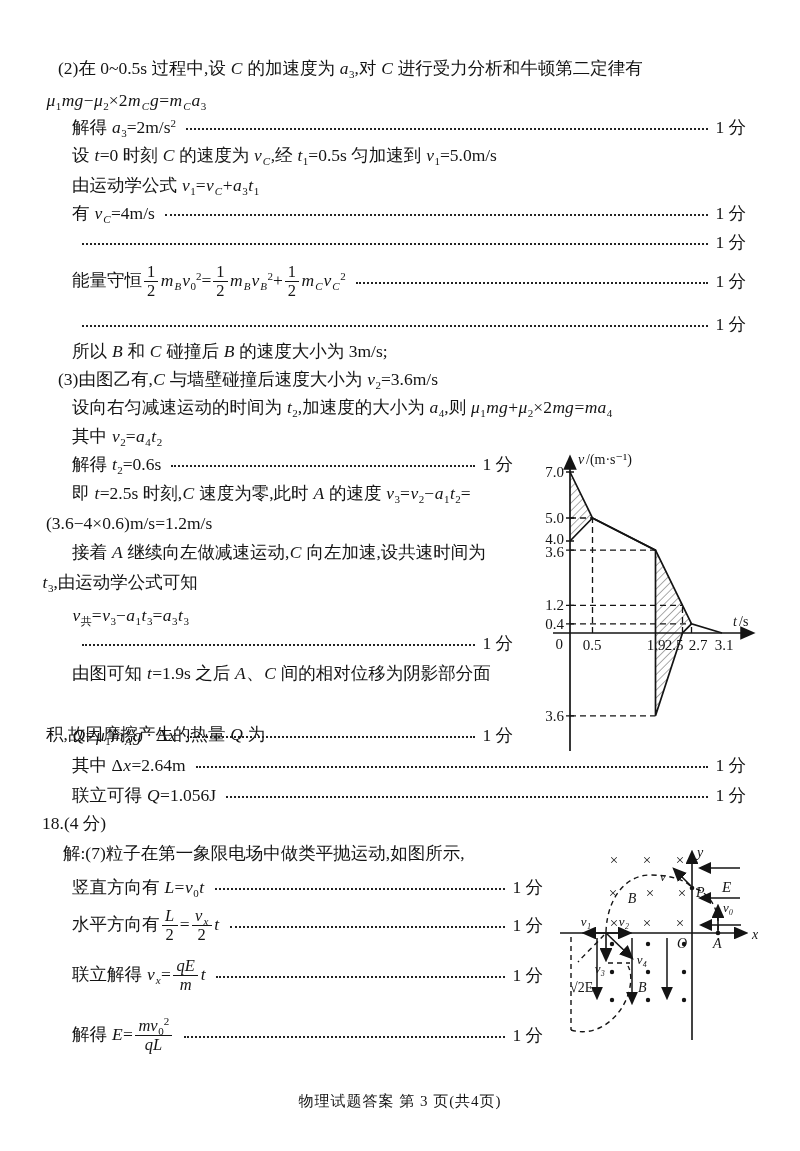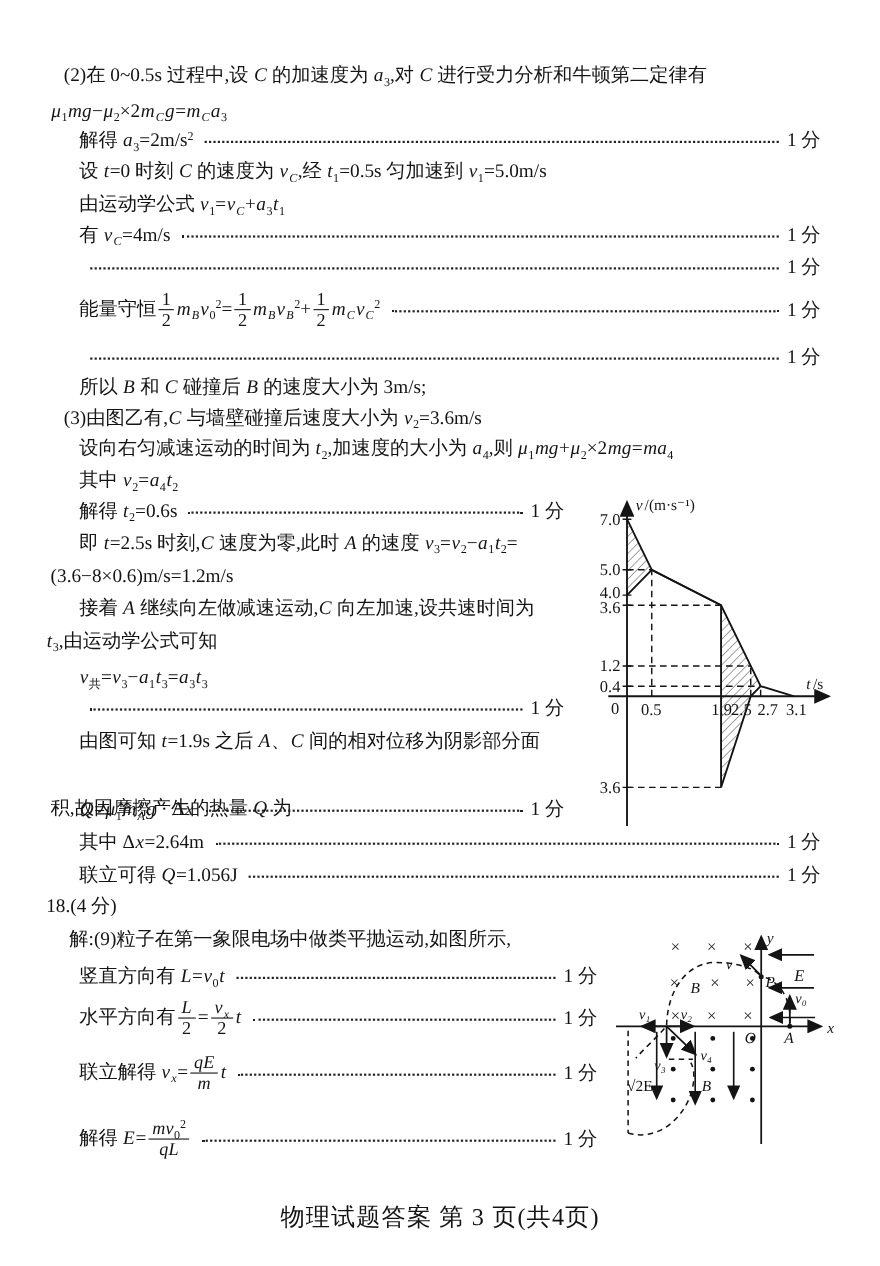--- a/index.html
+++ b/index.html
@@ -17,21 +17,21 @@
   .fd{padding:0 3px}
   .leader{flex:1 1 auto;min-width:10px;margin:0 7px 0 10px;height:0;
           border-bottom:2.4px dotted #222;position:relative;top:1px}
   .score{flex:0 0 auto}
   .w-long{right:54px}
   .w-s17{right:287px}
   .w-s18{right:257px}
   .p0{padding-left:2px}.p1{padding-left:6px}.p18{padding-left:18px}
   .p23{padding-left:23px}.p32{padding-left:32px}
   .footer{position:absolute;top:1092px;left:0;width:100%;text-align:center;
-          font-size:22px;letter-spacing:1px}
+          font-size:15px;letter-spacing:1px}
   svg{position:absolute}
   svg text{font-family:"Liberation Serif","DejaVu Serif",serif;fill:#141414}
   .it{font-style:italic}
 </style>
 </head>
 <body>
 
 <div>
 
   <div class="line p18" style="top:58px">
@@ -92,21 +92,21 @@
     </div>
   <div class="line p32 w-s17" style="top:454px">
       <span class="mtext">解得 <i>t</i><sub>2</sub>=0.6s</span>
       <span class="leader"></span>
       <span class="score">1 分</span>
     </div>
   <div class="line p32" style="top:483px">
       <span class="mtext">即 <i>t</i>=2.5s 时刻,<i>C</i> 速度为零,此时 <i>A</i> 的速度 <i>v</i><sub>3</sub>=<i>v</i><sub>2</sub>−<i>a</i><sub>1</sub><i>t</i><sub>2</sub>=</span>
     </div>
   <div class="line p1" style="top:513px">
-      <span class="mtext">(3.6−8×0.6)m/s=1.2m/s</span>
+      <span class="mtext">(3.6−4×0.6)m/s=1.2m/s</span>
     </div>
   <div class="line p32" style="top:542px">
       <span class="mtext">接着 <i>A</i> 继续向左做减速运动,<i>C</i> 向左加速,设共速时间为</span>
     </div>
   <div class="line p0" style="top:572px">
       <span class="mtext"><i>t</i><sub>3</sub>,由运动学公式可知</span>
     </div>
   <div class="line p32" style="top:605px">
       <span class="mtext"><i>v</i><sub>共</sub>=<i>v</i><sub>3</sub>−<i>a</i><sub>1</sub><i>t</i><sub>3</sub>=<i>a</i><sub>3</sub><i>t</i><sub>3</sub></span>
     </div>
@@ -132,21 +132,21 @@
     </div>
   <div class="line p32 w-long" style="top:785px">
       <span class="mtext">联立可得 <i>Q</i>=1.056J</span>
       <span class="leader"></span>
       <span class="score">1 分</span>
     </div>
   <div class="line p0" style="top:813px">
       <span class="mtext">18.(4 分)</span>
     </div>
   <div class="line p23" style="top:843px">
-      <span class="mtext">解:(9)粒子在第一象限电场中做类平抛运动,如图所示,</span>
+      <span class="mtext">解:(7)粒子在第一象限电场中做类平抛运动,如图所示,</span>
     </div>
   <div class="line p32 w-s18" style="top:877px">
       <span class="mtext">竖直方向有 <i>L</i>=<i>v</i><sub>0</sub><i>t</i></span>
       <span class="leader"></span>
       <span class="score">1 分</span>
     </div>
   <div class="line p32 w-s18" style="top:907px">
       <span class="mtext">水平方向有<span class="frac">
           <span class="fn"><i>L</i></span>
           <span class="fd">2</span>

